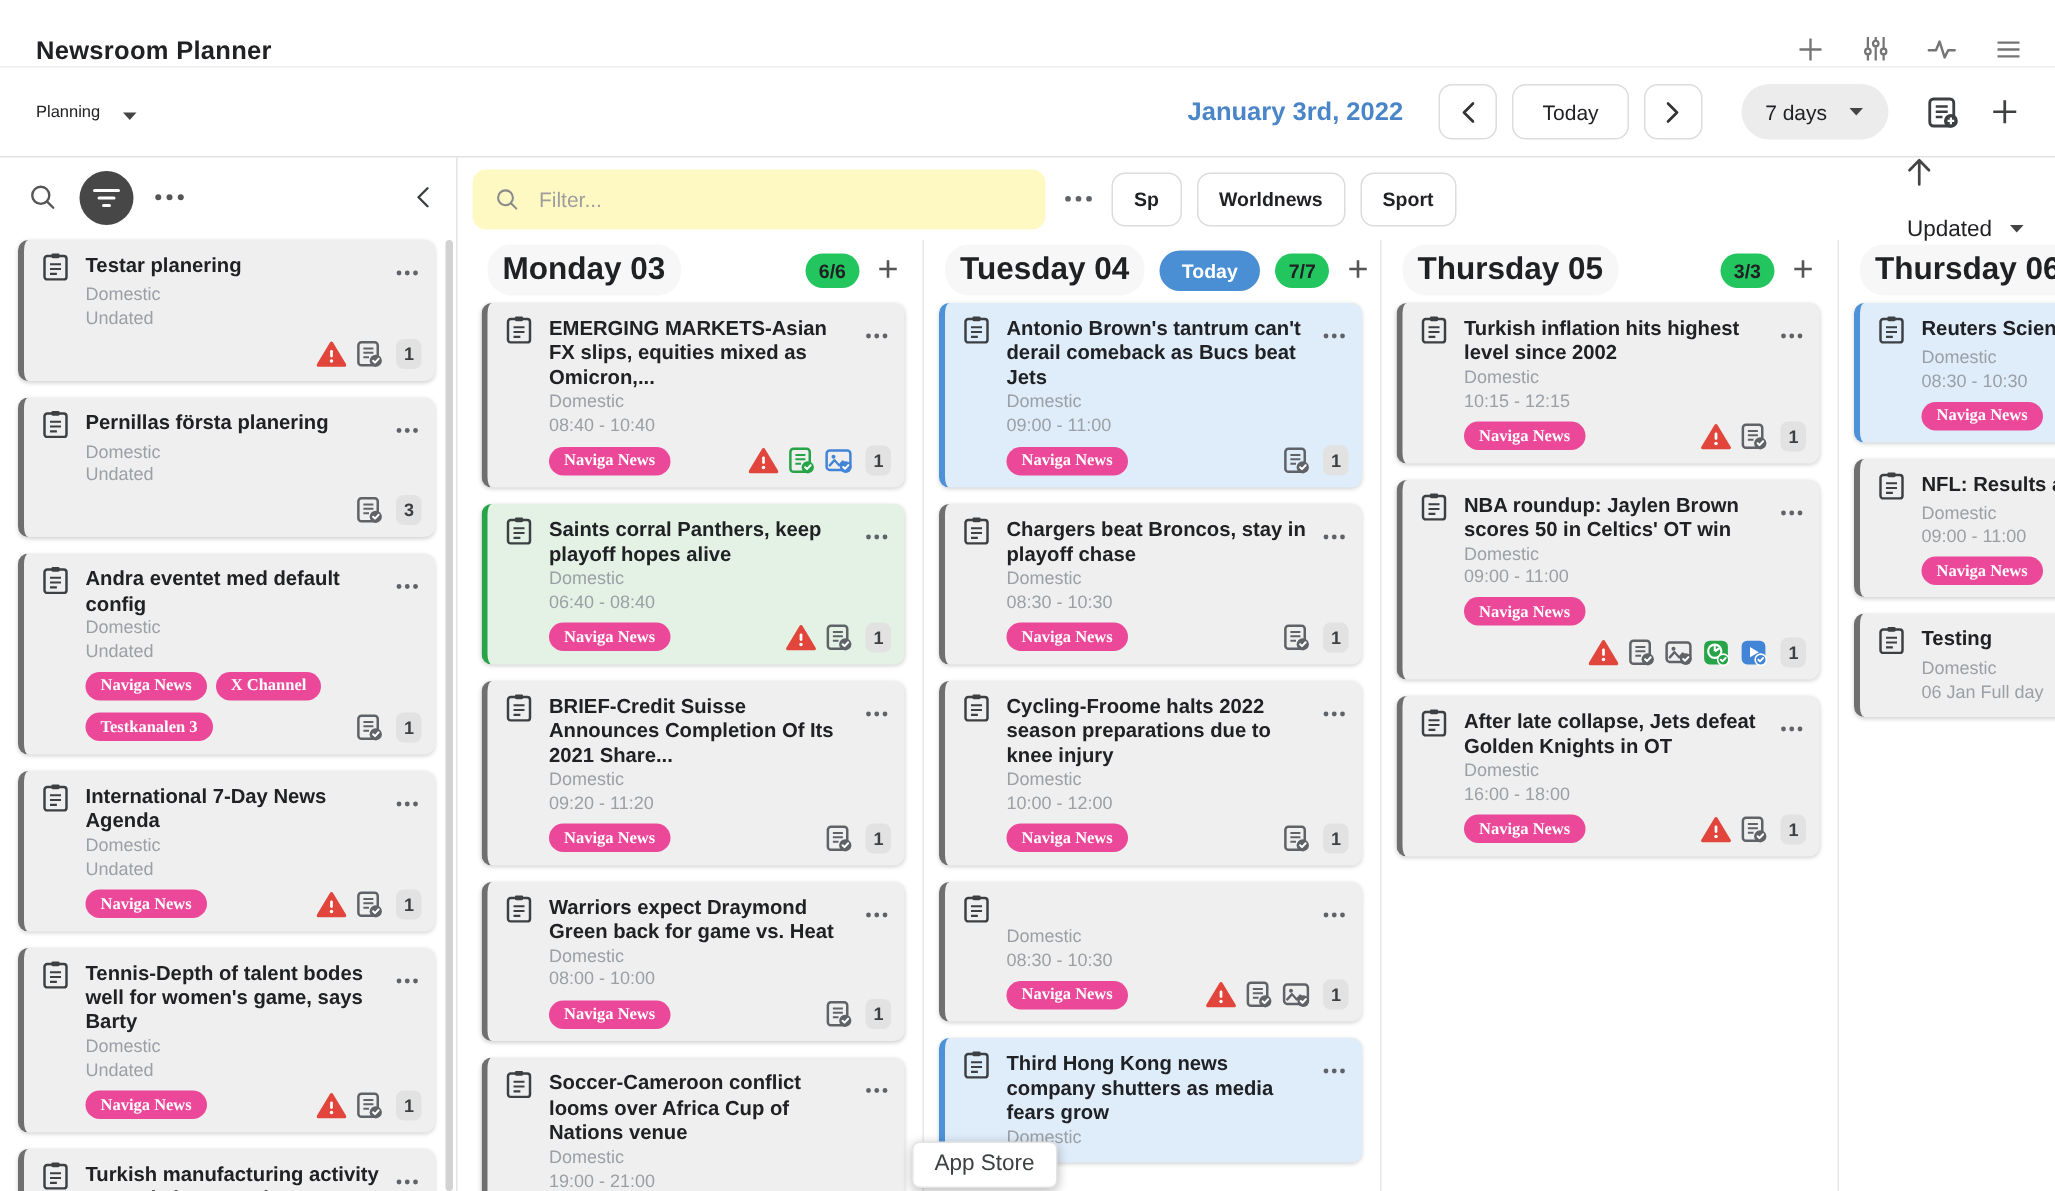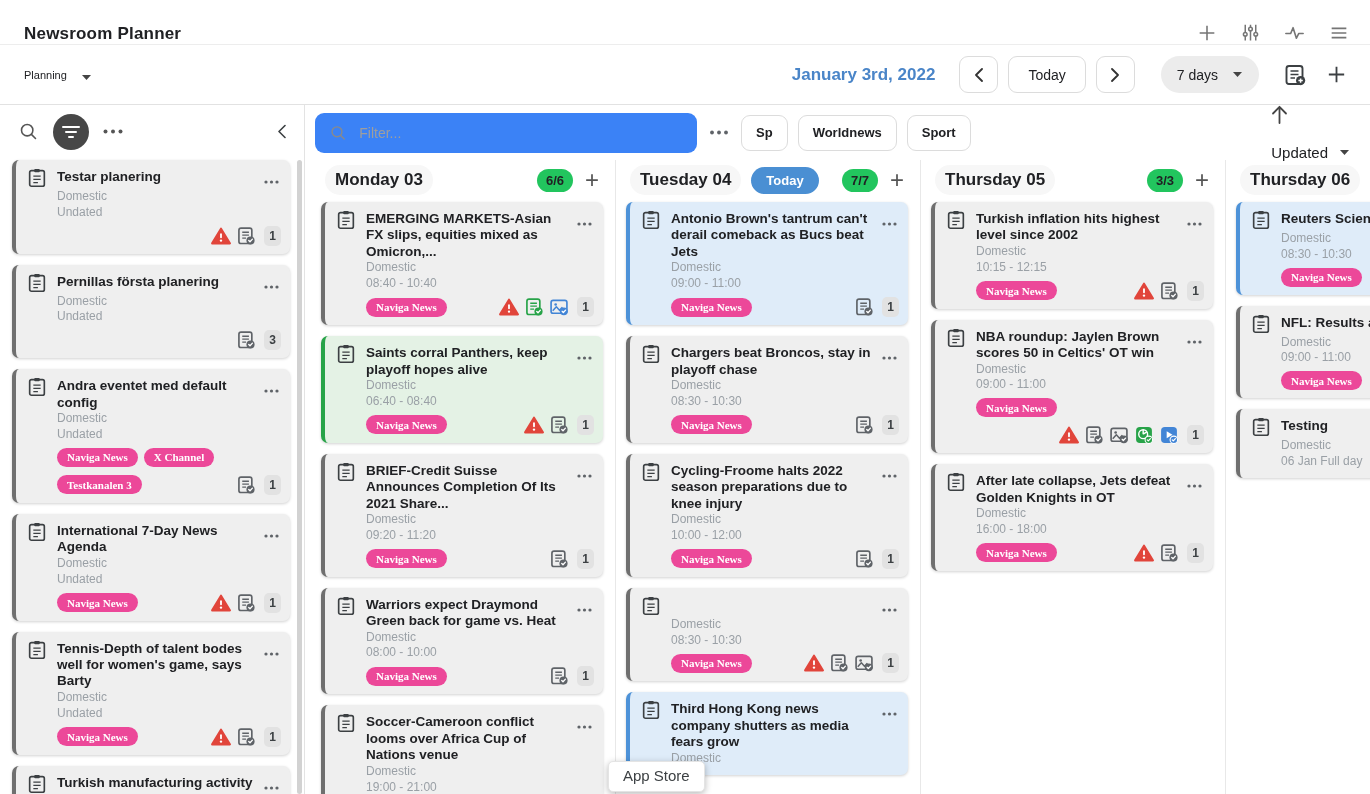--- a/index.html
+++ b/index.html
@@ -38,36 +38,36 @@
   .sidebar-toolbar { height:53px; display:flex; align-items:center; gap:14px; padding:0 18px; }
   .filter-circle { width:36px; height:36px; border-radius:50%; background:#474747; border:none;
     display:flex; align-items:center; justify-content:center; }
   .collapse-btn { margin-left:auto; }
   .sb-cards { padding:2px 14px 0 12px; display:flex; flex-direction:column; gap:11px; }
   .sb-thumb { position:absolute; right:2px; top:55px; bottom:0; width:5px; background:#d2d2d2; border-radius:3px; }
 
   
   .board { flex:1; display:flex; flex-direction:column; min-width:0; }
   .filterbar { height:55px; display:flex; align-items:center; gap:13px; padding:0 20px 0 10px; flex:none; }
-  .search-box { width:382px; height:40px; background:#3b82f6; border-radius:9px; display:flex;
+  .search-box { width:382px; height:40px; background:#fef9c3; border-radius:9px; display:flex;
     align-items:center; padding:0 14px; gap:12px; color:#757575; }
   .search-box input { border:none; background:transparent; outline:none; font-size:14px; width:100%; color:#202124; }
   .search-box input::placeholder { color:#9e9e9e; }
   .chip { height:36px; padding:0 14px; background:#fff; border:1px solid #dcdcdc; border-radius:9px;
     font-size:13px; font-weight:700; color:#202124; }
   .chips { display:flex; gap:10px; }
   .sortbar { margin-left:auto; display:flex; gap:20px;flex-direction:column; }
   .sort-select { display:flex; align-items:center; gap:11px; font-size:15px; background:none; border:none; color:#202124; }
 
   .columns { flex:1; display:flex; padding-left:6px; min-height:0; }
   .column { width:305px; flex:none; padding:0 12px 0 10px; border-right:1px solid #e8e8e8;
     display:flex; flex-direction:column; }
   .column:last-child { border-right:none; }
   .col-header { height:42px; display:flex; align-items:center; gap:10px; padding:4px 2px 6px 4px; flex:none; }
-  .day-label { font-size:17px; font-weight:700; background:#f7f7f7; padding:5px 10px; border-radius:16px; white-space:nowrap; }
+  .day-label { font-size:21px; font-weight:700; background:#f7f7f7; padding:5px 10px; border-radius:16px; white-space:nowrap; }
   .today-pill { background:#4a8fd3; color:#fff; font-weight:700; font-size:13px; padding:6px 15px; border-radius:16px; }
   .col-count { margin-left:auto; background:#22c55e; font-weight:700; font-size:13px; padding:4px 9px; border-radius:13px; }
   .col-add { font-size:24px; color:#555; background:none; border:none; line-height:1; padding:0 2px; font-weight:400; }
   .cards { display:flex; flex-direction:column; gap:11px; }
 
   
   .card { position:relative; border-radius:7px; background:#efefef; border-left:4px solid #6f6f6f;
     padding:7px 9px 8px 10px; box-shadow:0 1px 3px rgba(0,0,0,.18); cursor:pointer; }
   .card.green { background:#e4f2e5; border-left-color:#27a348; }
   .card.blue  { background:#dfecf9; border-left-color:#4d92d8; }

